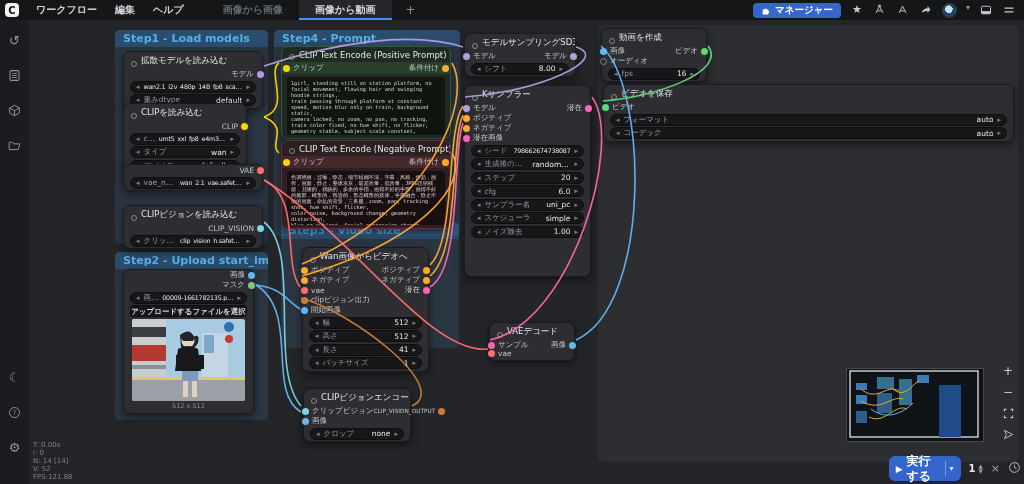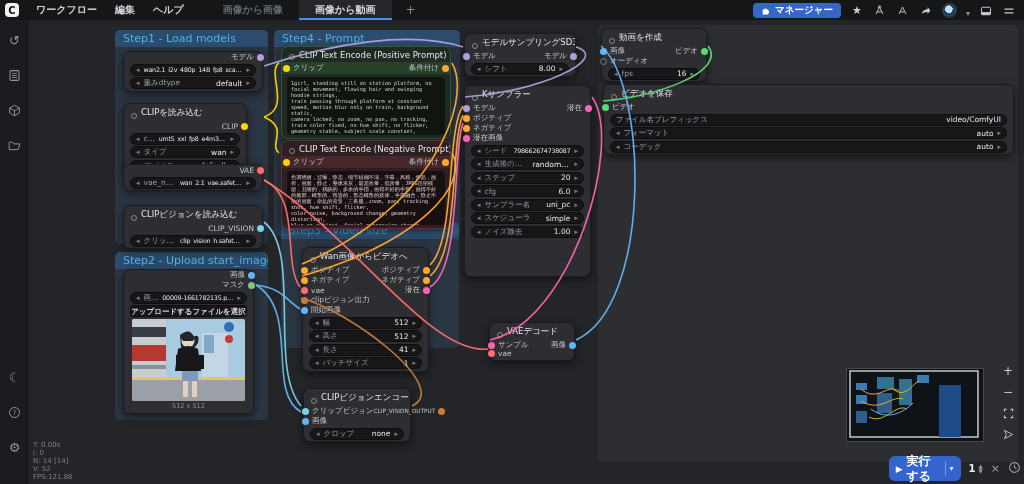--- a/index.html
+++ b/index.html
@@ -7,37 +7,37 @@
   body{position:relative;background:#232528;font-family:"DejaVu Sans","Liberation Sans",sans-serif;color:#cfd2d6}
 
   
   .topbar{position:absolute;left:0;top:0;width:1024px;height:20px;background:#141618;display:flex;align-items:center;z-index:300;font-size:10px}
   .logo{width:14px;height:14px;margin:0 8px 0 5px;background:#f2f2f2;border-radius:4px;color:#111;font-weight:700;font-size:10px;display:flex;align-items:center;justify-content:center}
   .menu-item{padding:0 9px;color:#d3d5d8;font-weight:600}
   .tabs{display:flex;height:20px;margin-left:14px}
   .tab{display:flex;align-items:center;padding:0 16px;color:#64696f;font-weight:600}
   .tab.active{background:#24262a;color:#d8dade;box-shadow:inset 0 -2px 0 #4d8df6}
   .tab-add{padding:0 14px;color:#8b9096;font-size:12px;display:flex;align-items:center}
-  .tb-right{margin-left:auto;display:flex;align-items:flex-end;gap:9px;padding-right:8px}
+  .tb-right{margin-left:auto;display:flex;align-items:flex-start;gap:9px;padding-right:8px}
   .manager-btn{display:flex;align-items:center;gap:5px;background:#3566c8;color:#fff;border-radius:4px;height:15px;padding:0 8px;font-size:9.5px;font-weight:600}
   .tb-icon{width:14px;height:14px;display:flex;align-items:center;justify-content:center;color:#c9ccd0;font-size:11px}
   .tb-icon svg{display:block}
   .avatar{width:15px;height:15px;border-radius:50%;background:radial-gradient(circle at 45% 40%, #bfe3f2 0 35%, #27415f 36% 70%, #141c28 71%);border:1px solid #3a3f45}
   .chev{color:#8b9096;font-size:8px}
 
   
   .sidebar{position:absolute;left:0;top:20px;width:29px;height:464px;background:#1a1c1f;z-index:250;display:flex;flex-direction:column;align-items:center;padding:12px 0 10px}
   .sb-icon{width:16px;height:16px;margin-bottom:19px;color:#8e939a;font-size:13px;display:flex;align-items:center;justify-content:center}
   .sb-icon svg{display:block}
   .sb-spacer{flex:1}
 
   
   .canvas{position:absolute;left:0;top:0;width:1024px;height:484px}
   .group{position:absolute;border-radius:5px;z-index:2}
-  .gtitle{font-size:11px;font-weight:400;color:#55aee4;padding:2px 8px;background:rgba(44,80,116,.85);border-radius:5px 5px 0 0;white-space:nowrap;overflow:hidden}
+  .gtitle{font-size:11px;font-weight:700;color:#55aee4;padding:2px 8px;background:rgba(44,80,116,.85);border-radius:5px 5px 0 0;white-space:nowrap;overflow:hidden}
   .gblue{background:rgba(74,118,162,.22)}
   .ggrey{background:rgba(255,255,255,.045);z-index:1}
 
   .node{position:absolute;background:#2e2e32;border:1px solid #1b1b1e;border-radius:7px;box-shadow:0 3px 9px rgba(0,0,0,.5);z-index:10;font-size:8px}
   .ntitle{display:flex;align-items:flex-end;gap:4px;padding:3px 7px 2px;font-size:8.5px;color:#e4e6e9;white-space:nowrap;overflow:hidden}
   .cdot{flex:0 0 6px;width:6px;height:6px;border:1px solid #85898e;border-radius:50%}
   .srow{display:flex;justify-content:space-between;align-items:center;height:10px;padding:0 1px}
   .slot{display:flex;align-items:center;gap:3px;color:#c3c7cb;font-size:7.5px;white-space:nowrap}
   .dot{width:7px;height:7px;border-radius:50%;flex:0 0 7px}
   .dot.hollow{background:transparent!important;border:1px solid #7d8187}
@@ -90,20 +90,24 @@
     <div class="gtitle">Step1 - Load models</div>
   </div>
   <div class="group gblue" style="left:115px;top:252px;width:153px;height:168px;z-index:3">
     <div class="gtitle">Step2 - Upload start_image</div>
   </div>
   <div class="group gblue" style="left:274px;top:30px;width:186px;height:206px;z-index:3">
     <div class="gtitle">Step4 - Prompt</div>
   </div>
 
   <div class="node" style="left:123px;top:51px;width:140px">
+    <div class="ntitle">
+        <span class="cdot"></span>
+        <span>拡散モデルを読み込む</span>
+      </div>
     <div class="srow">
         <span class="slot in"></span>
       <span class="slot out">
           <span>モデル</span>
           <span class="dot" style="background:#B39DDB"></span>
         </span>
       </div>
     <div class="widget">
         <span class="warr">◂</span>
         <span class="wval tinyval" style="margin-left:0">wan2.1_i2v_480p_14B_fp8_scaled.safetensors</span>
@@ -488,24 +492,20 @@
     <div class="ntitle">
         <span class="cdot"></span>
         <span>ビデオを保存</span>
       </div>
     <div class="srow">
         <span class="slot in">
           <span class="dot" style="background:#5CD97C"></span>
           <span>ビデオ</span>
         </span>
         <span class="slot out"></span>
-      </div>
-    <div class="widget">
-        <span class="wname">ファイル名プレフィックス</span>
-        <span class="wval">video/ComfyUI</span>
       </div>
     <div class="widget">
         <span class="warr">◂</span>
         <span class="wname">フォーマット</span>
         <span class="wval">auto</span>
         <span class="warr">▸</span>
       </div>
     <div class="widget">
         <span class="warr">◂</span>
         <span class="wname">コーデック</span>

